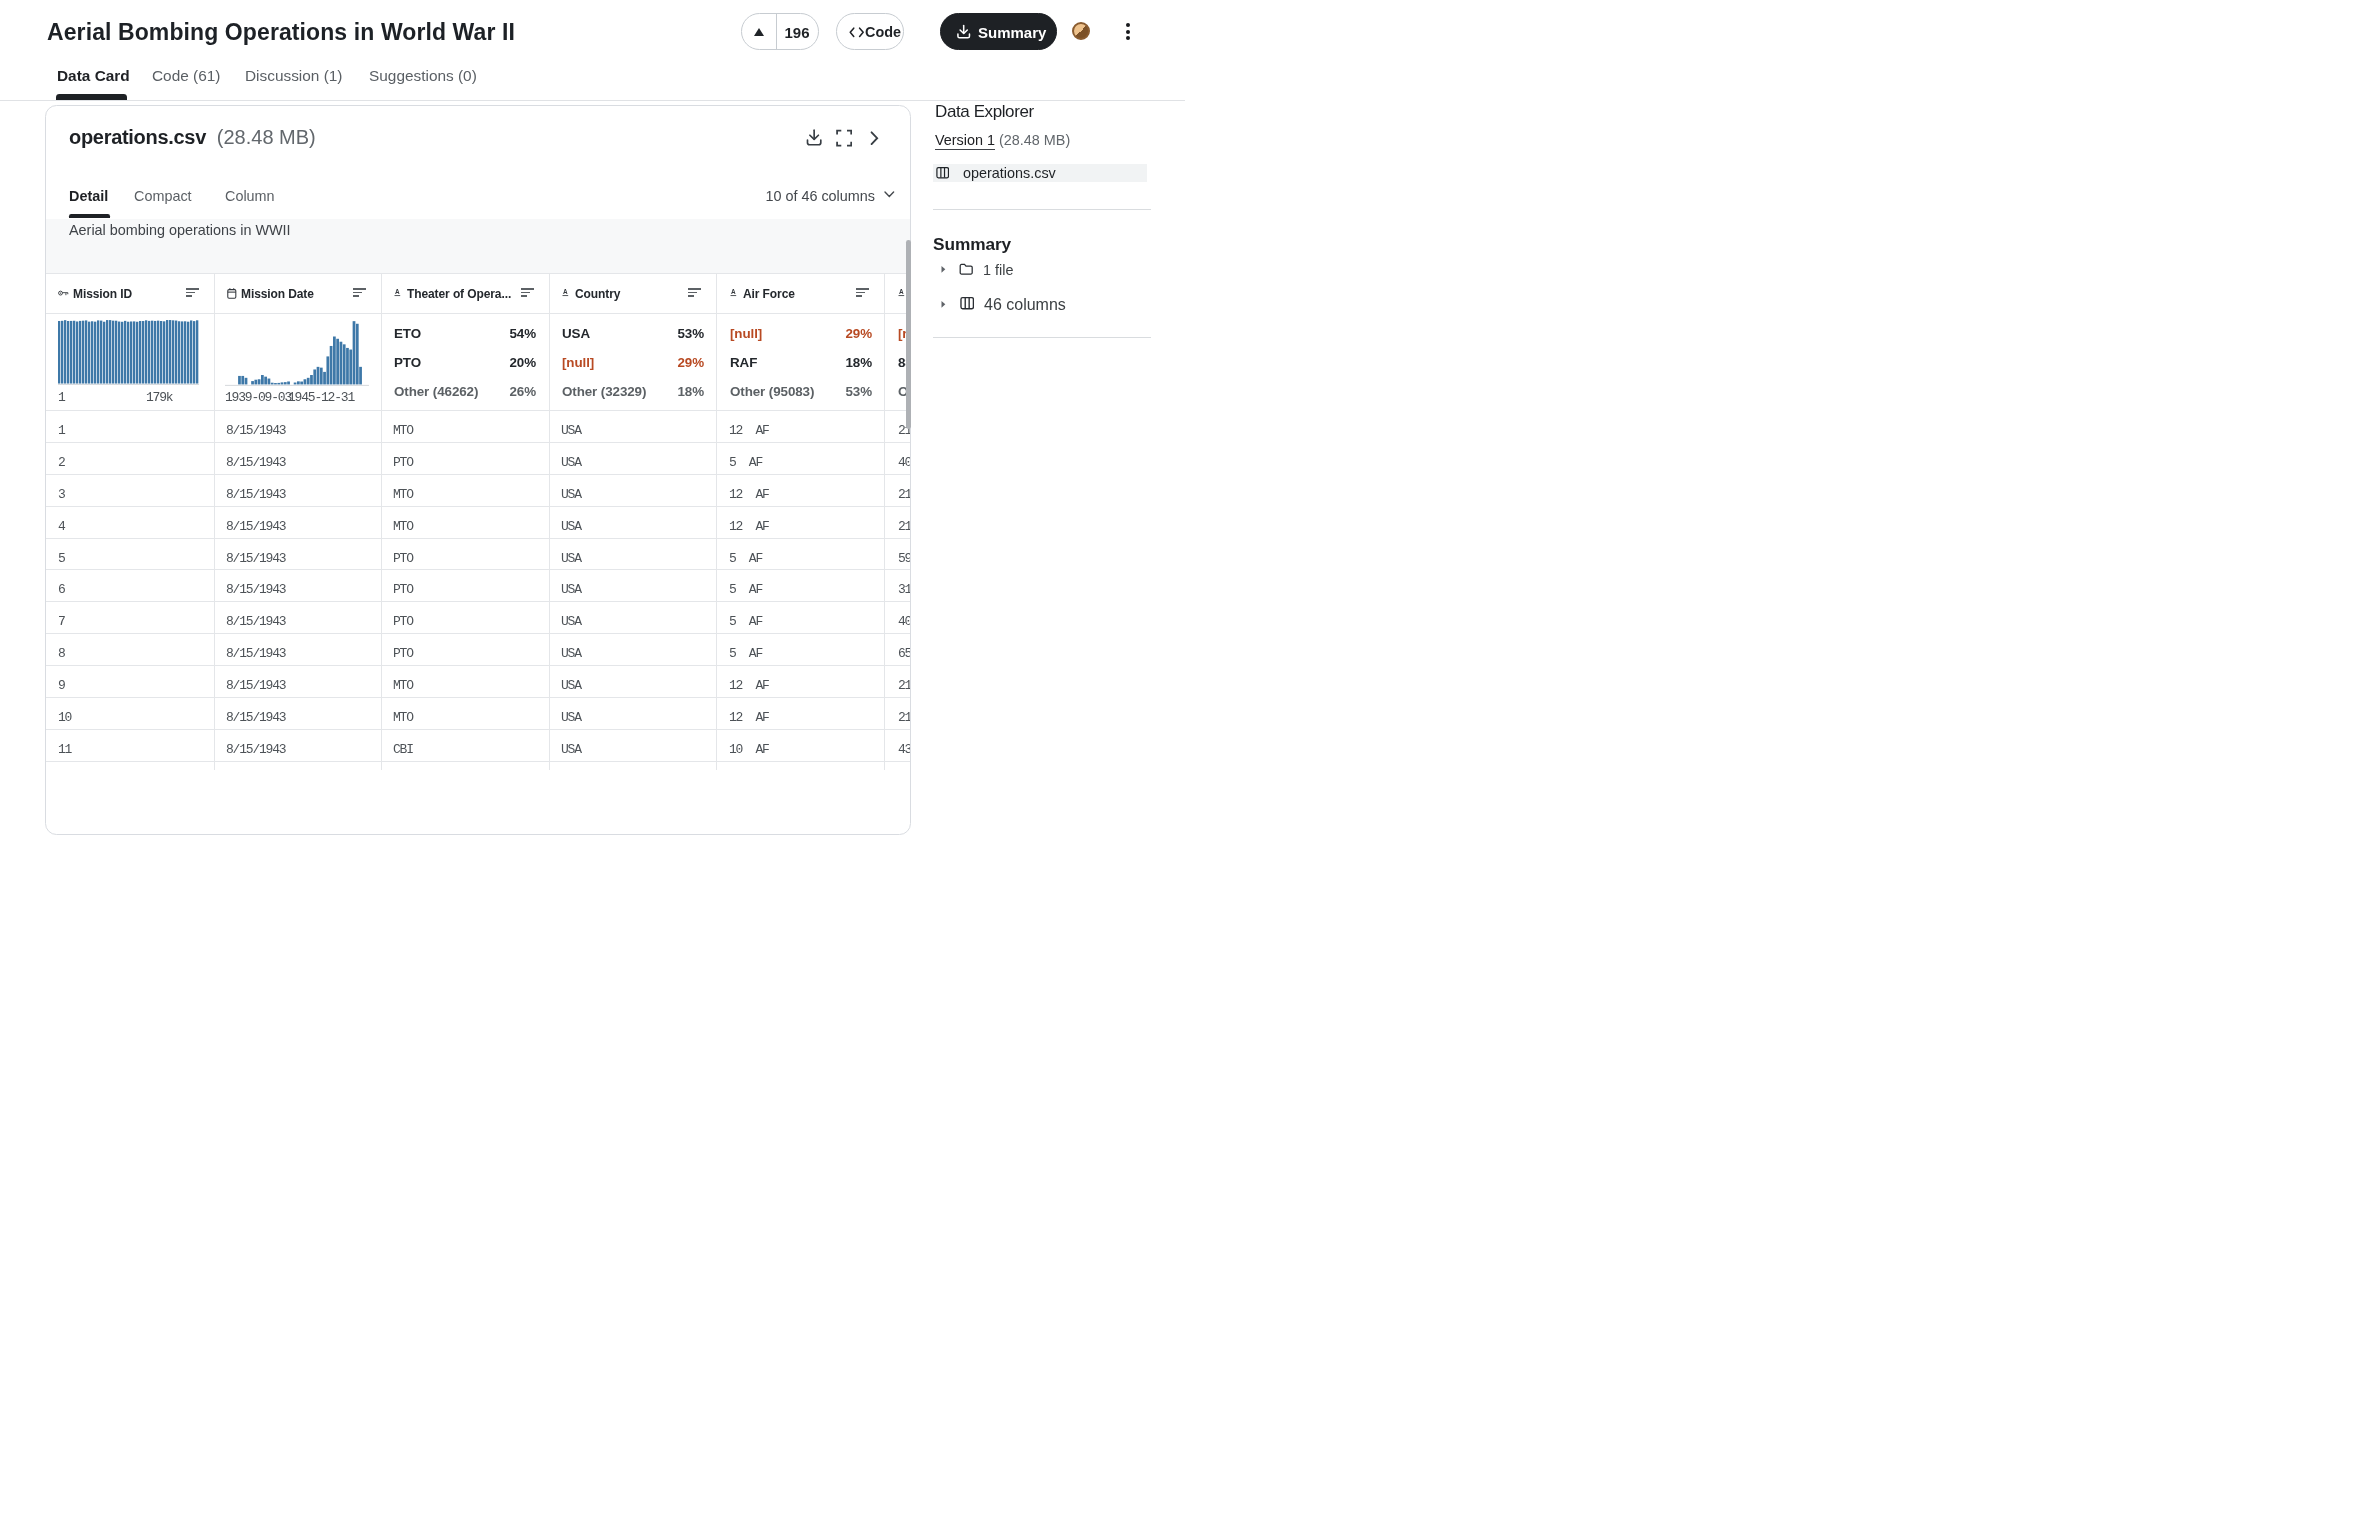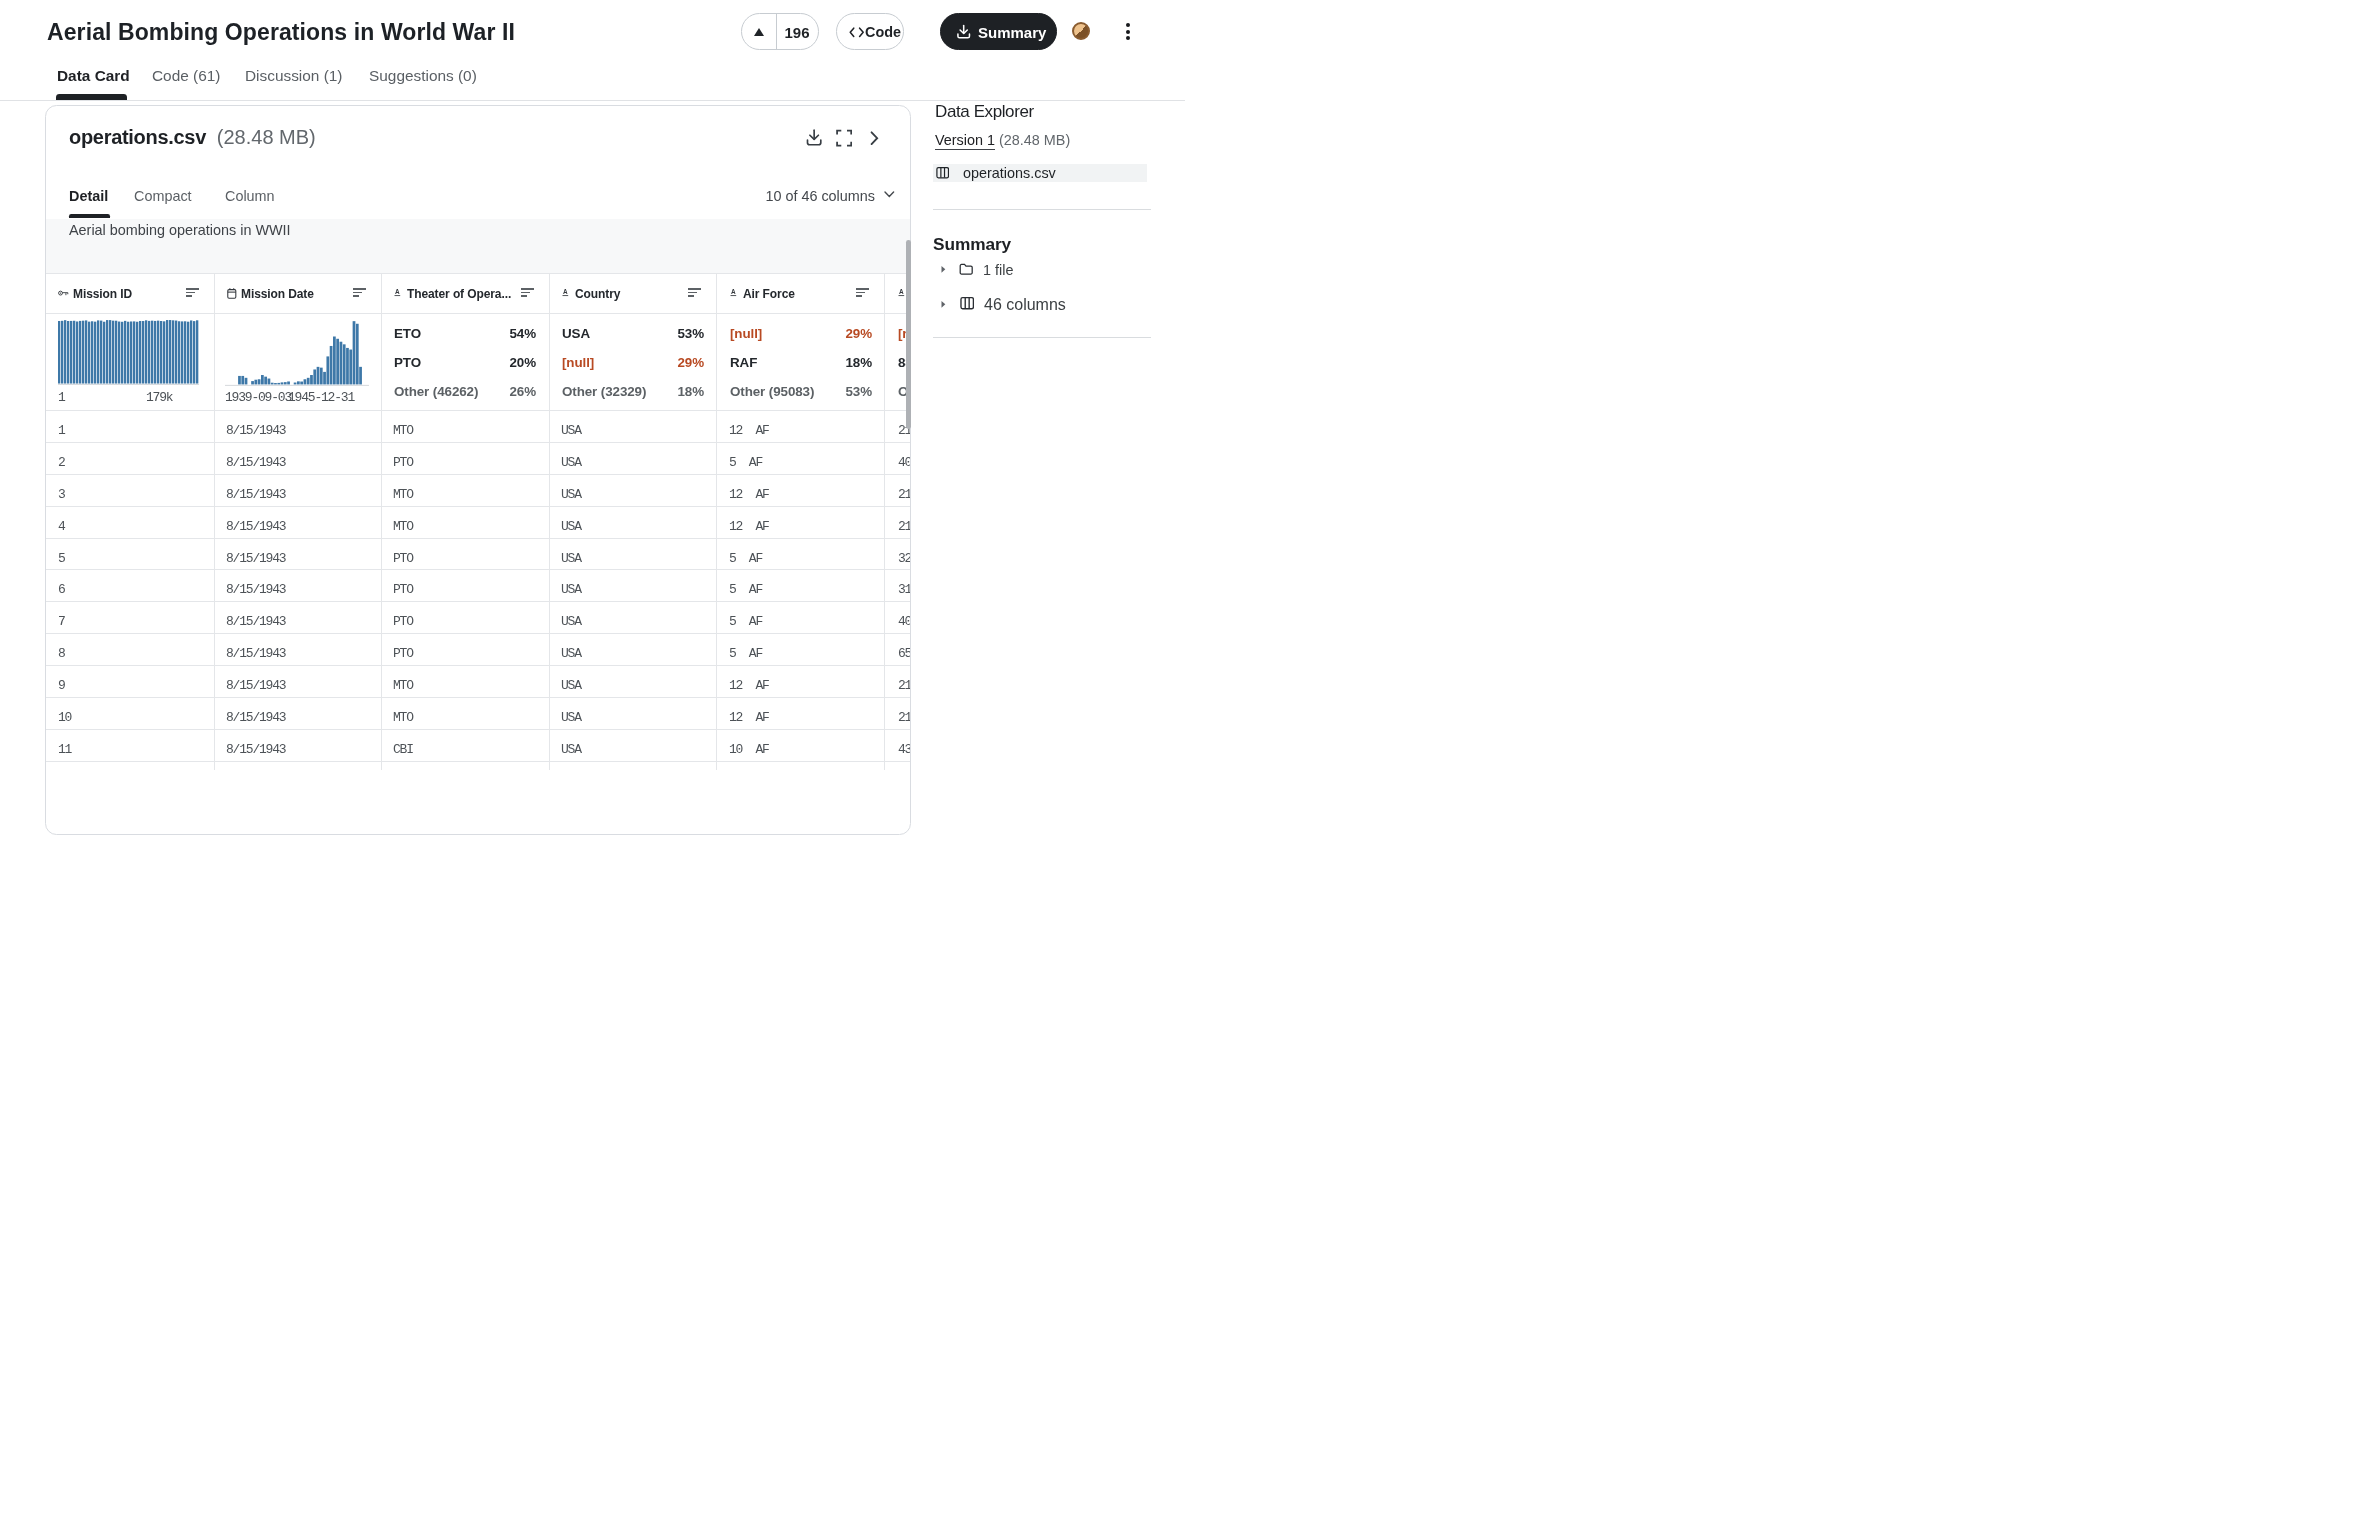--- a/index.html
+++ b/index.html
@@ -325,21 +325,21 @@
 <div class="mono cell" style="left:561px">USA</div>
 <div class="mono cell" style="left:729px">12&nbsp;&nbsp;AF</div>
 <div class="mono cell" style="left:898px">21</div>
 </div>
 <div class="trow" style="top:539px">
 <div class="mono cell" style="left:58px">5</div>
 <div class="mono cell" style="left:226px">8/15/1943</div>
 <div class="mono cell" style="left:393px">PTO</div>
 <div class="mono cell" style="left:561px">USA</div>
 <div class="mono cell" style="left:729px">5&nbsp;&nbsp;AF</div>
-<div class="mono cell" style="left:898px">32</div>
+<div class="mono cell" style="left:898px">59</div>
 </div>
 <div class="trow" style="top:570px">
 <div class="mono cell" style="left:58px">6</div>
 <div class="mono cell" style="left:226px">8/15/1943</div>
 <div class="mono cell" style="left:393px">PTO</div>
 <div class="mono cell" style="left:561px">USA</div>
 <div class="mono cell" style="left:729px">5&nbsp;&nbsp;AF</div>
 <div class="mono cell" style="left:898px">31</div>
 </div>
 <div class="trow" style="top:602px">

